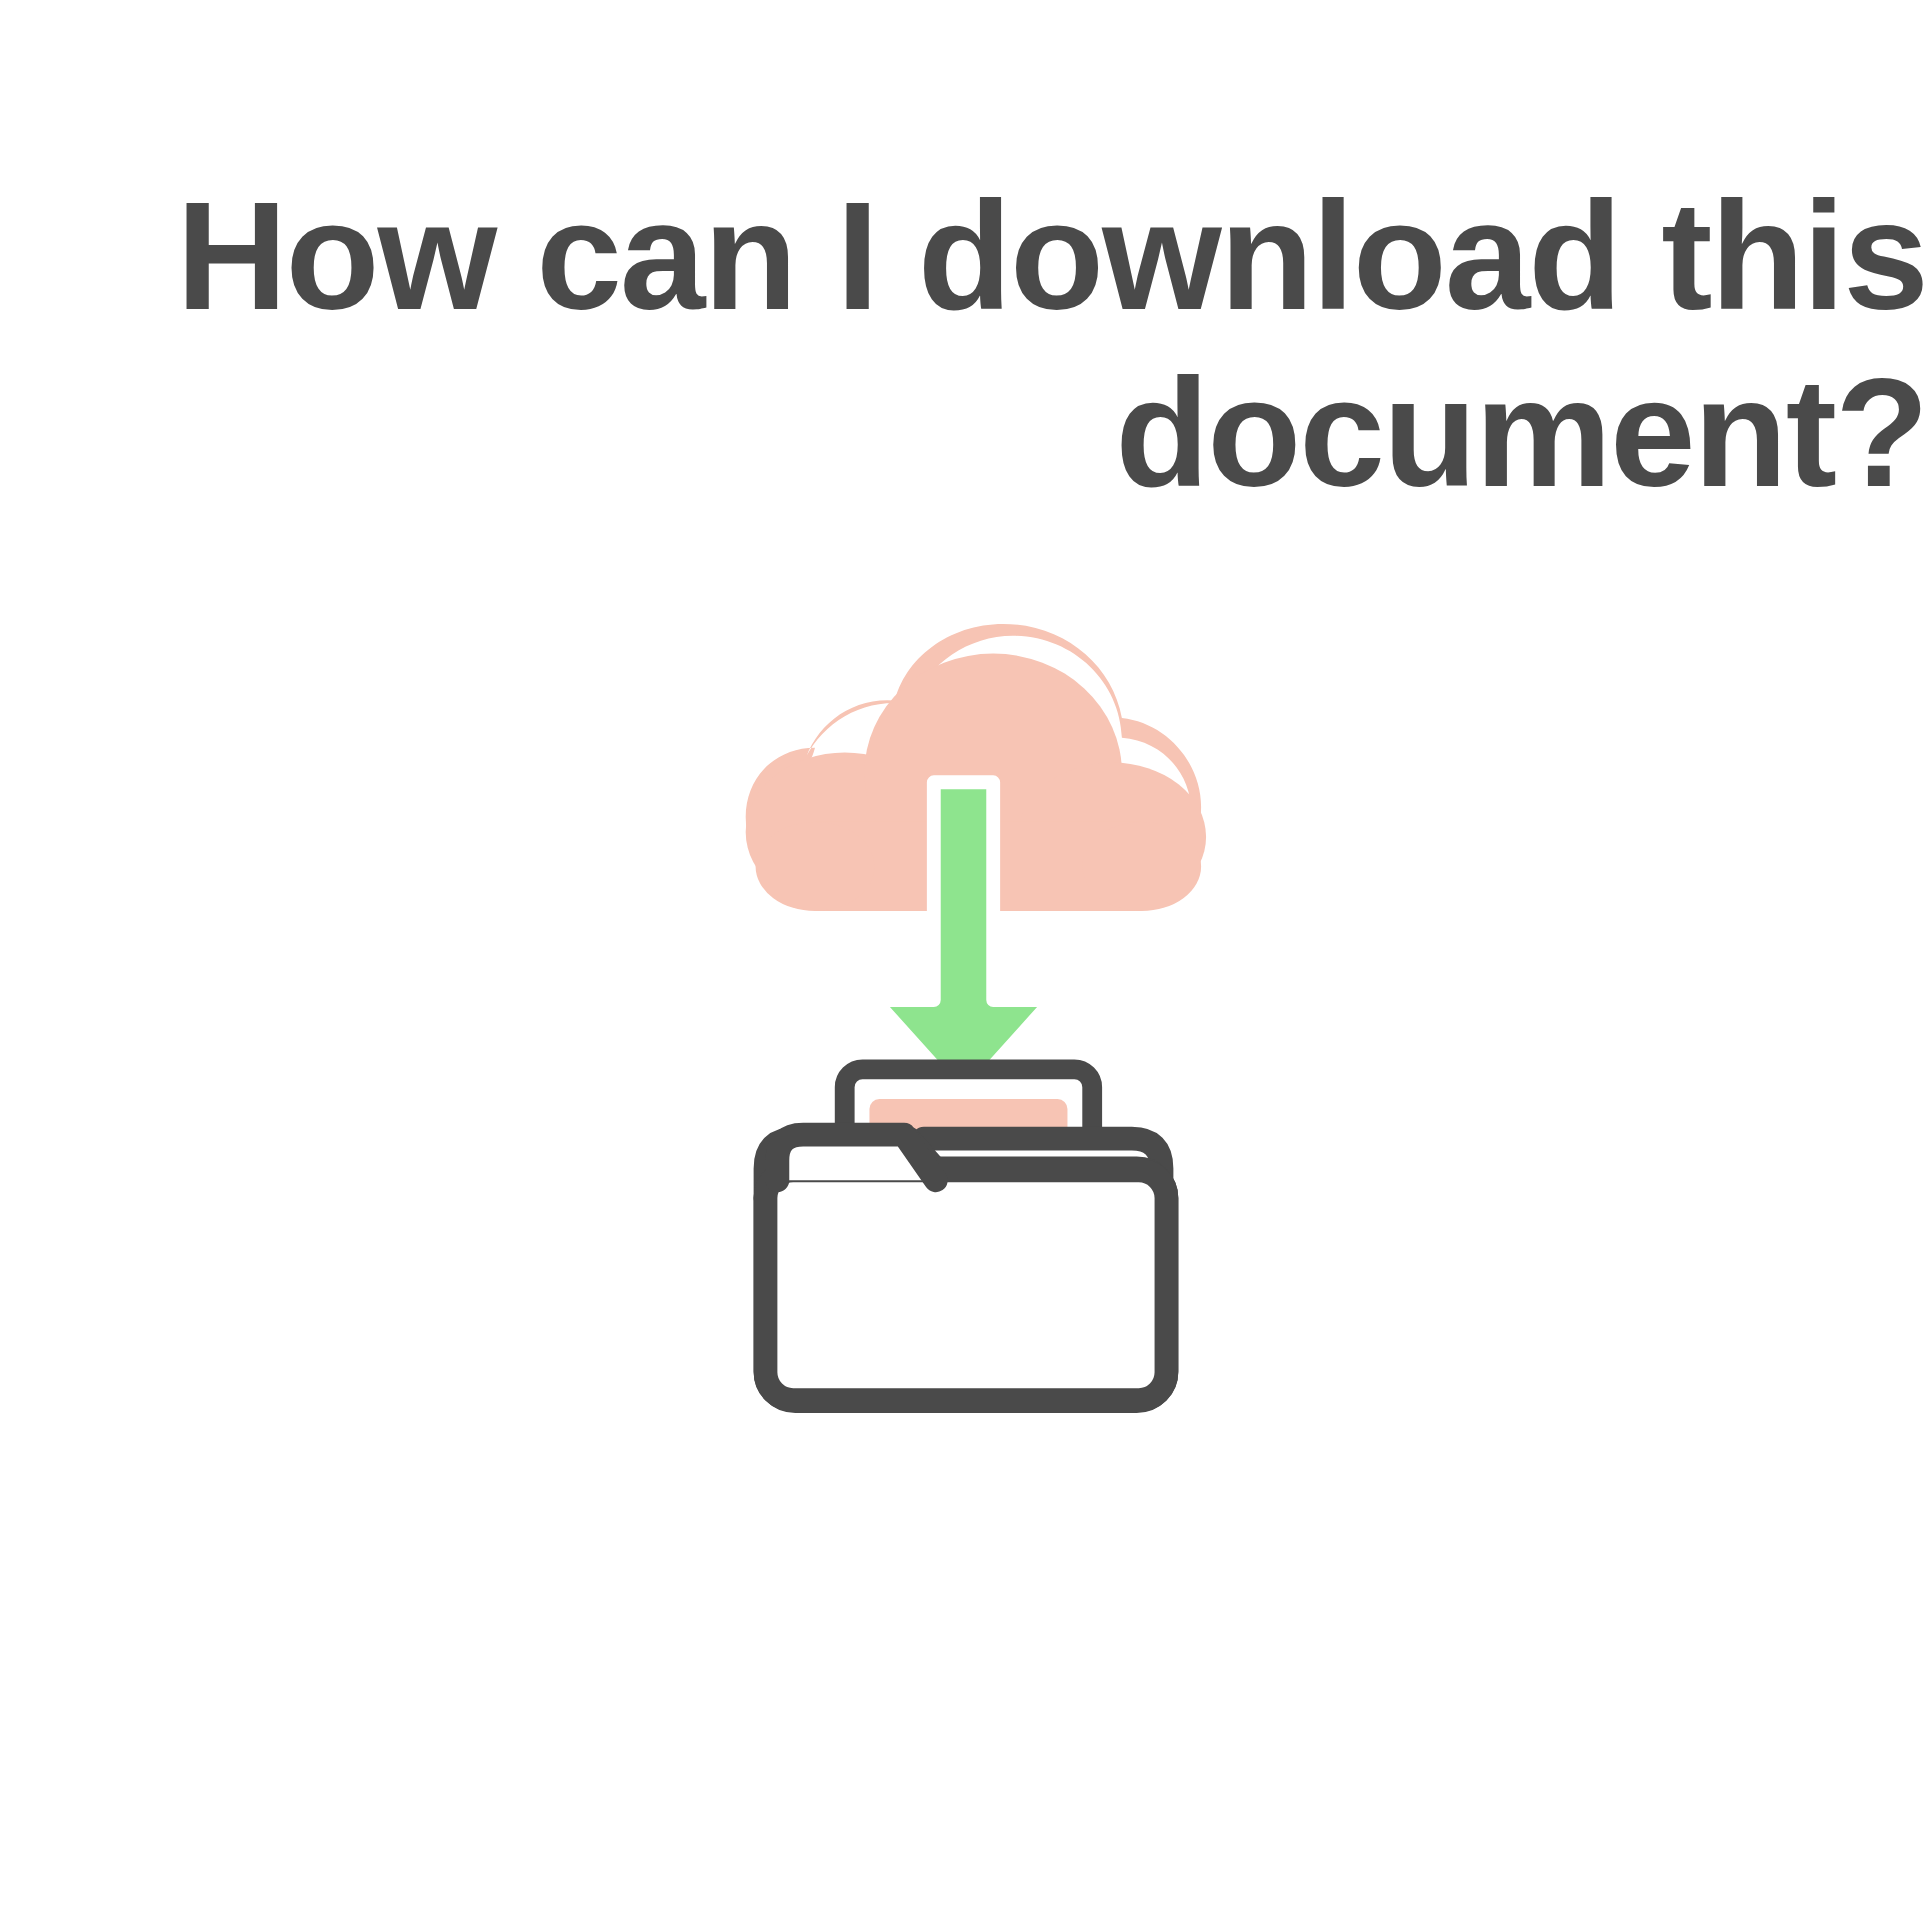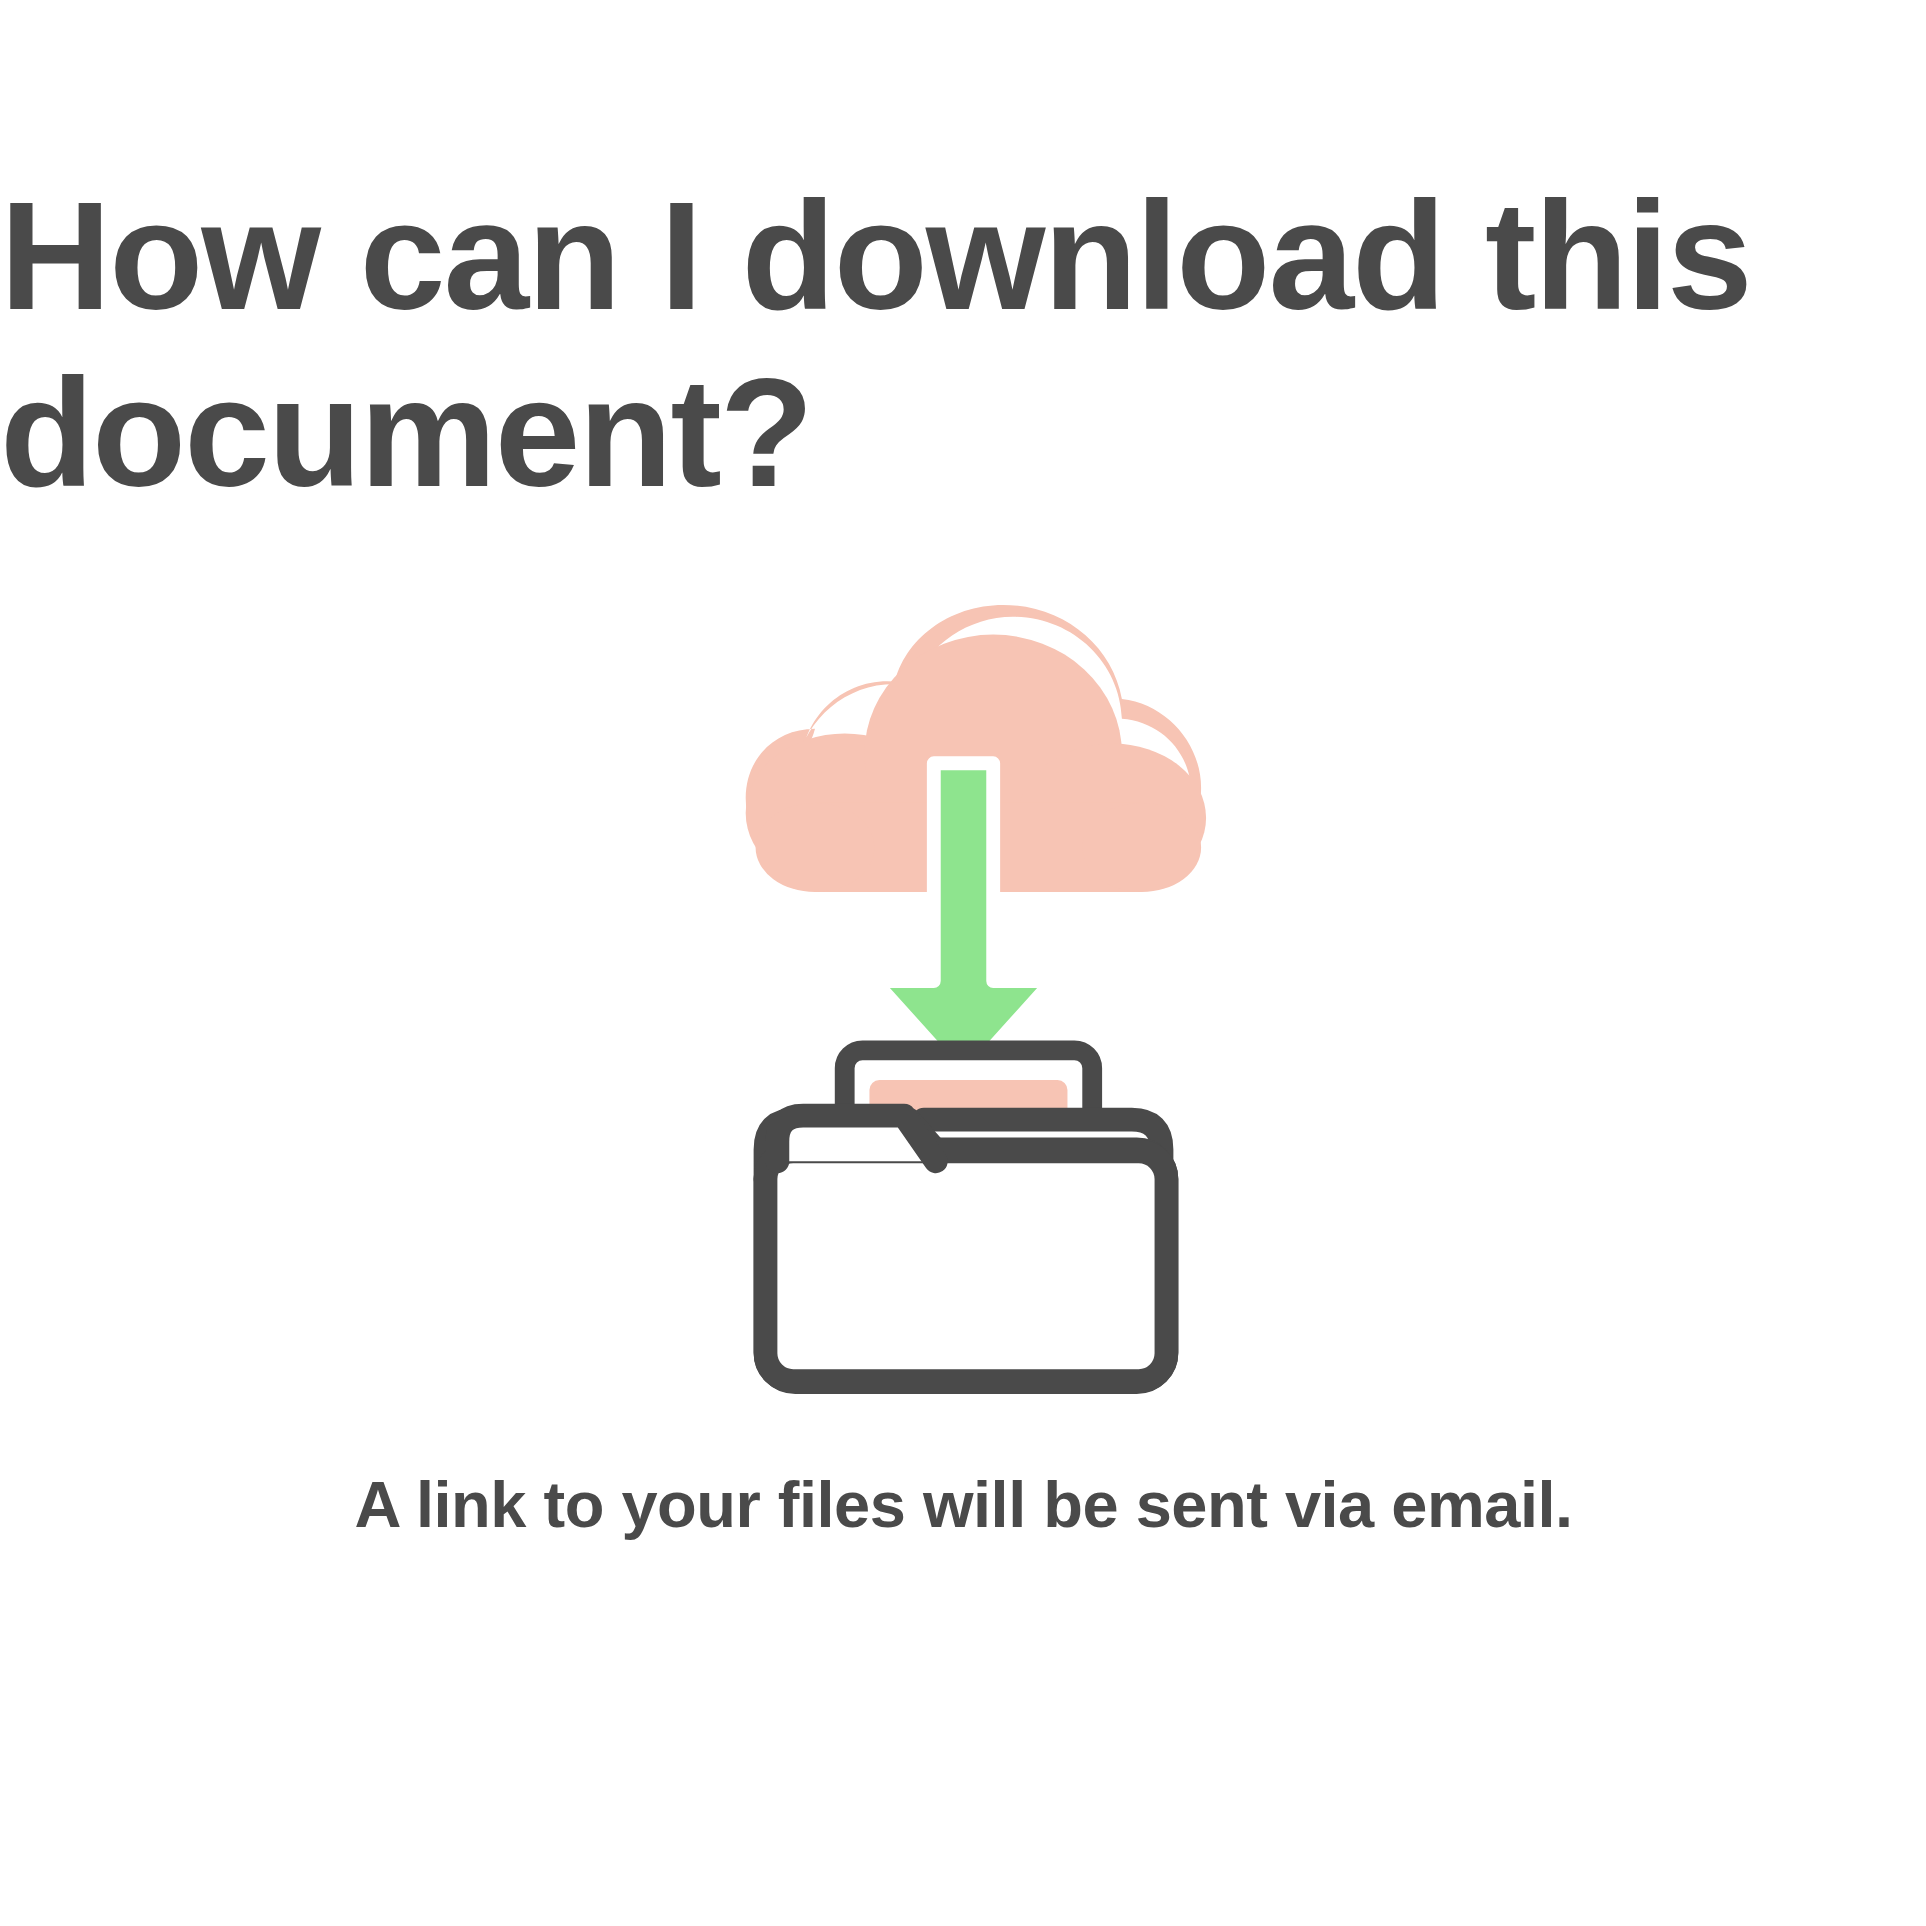--- a/index.html
+++ b/index.html
@@ -15,24 +15,24 @@
       display: flex;
       flex-direction: column;
       align-items: center;
       justify-content: flex-start;
       padding-top: 168px;
     }
     .heading {
       font-size: 154px;
       font-weight: 700;
       color: #4a4a4a;
-      text-align: left;
+      text-align: right;
       line-height: 1.15;
       letter-spacing: -2px;
-      margin-bottom: 63px;
+      margin-bottom: 82px;
     }
     .illustration {
       width: 693px;
       height: 812px;
       display: flex;
       align-items: center;
       justify-content: center;
       margin-bottom: 59px;
     }
     .subtext {
@@ -113,15 +113,14 @@
 
       <rect x="150" y="572" width="405" height="232" rx="28" ry="28" fill="#ffffff"></rect>
       <rect x="150" y="572" width="405" height="232" rx="28" ry="28" fill="none" stroke="#4a4a4a" stroke-width="24"></rect>
 
       <path d="M 162 582 L 162 562 Q 162 536 188 536 L 290 536 L 322 582" fill="#ffffff" stroke="#4a4a4a" stroke-width="24" stroke-linejoin="round" stroke-linecap="round"></path>
     </g>
   </svg>
 </div>
 
 <div class="subtext">
-  <div>A link to your files will be sent via email.</div>
 </div>
 
 
 </body></html>

